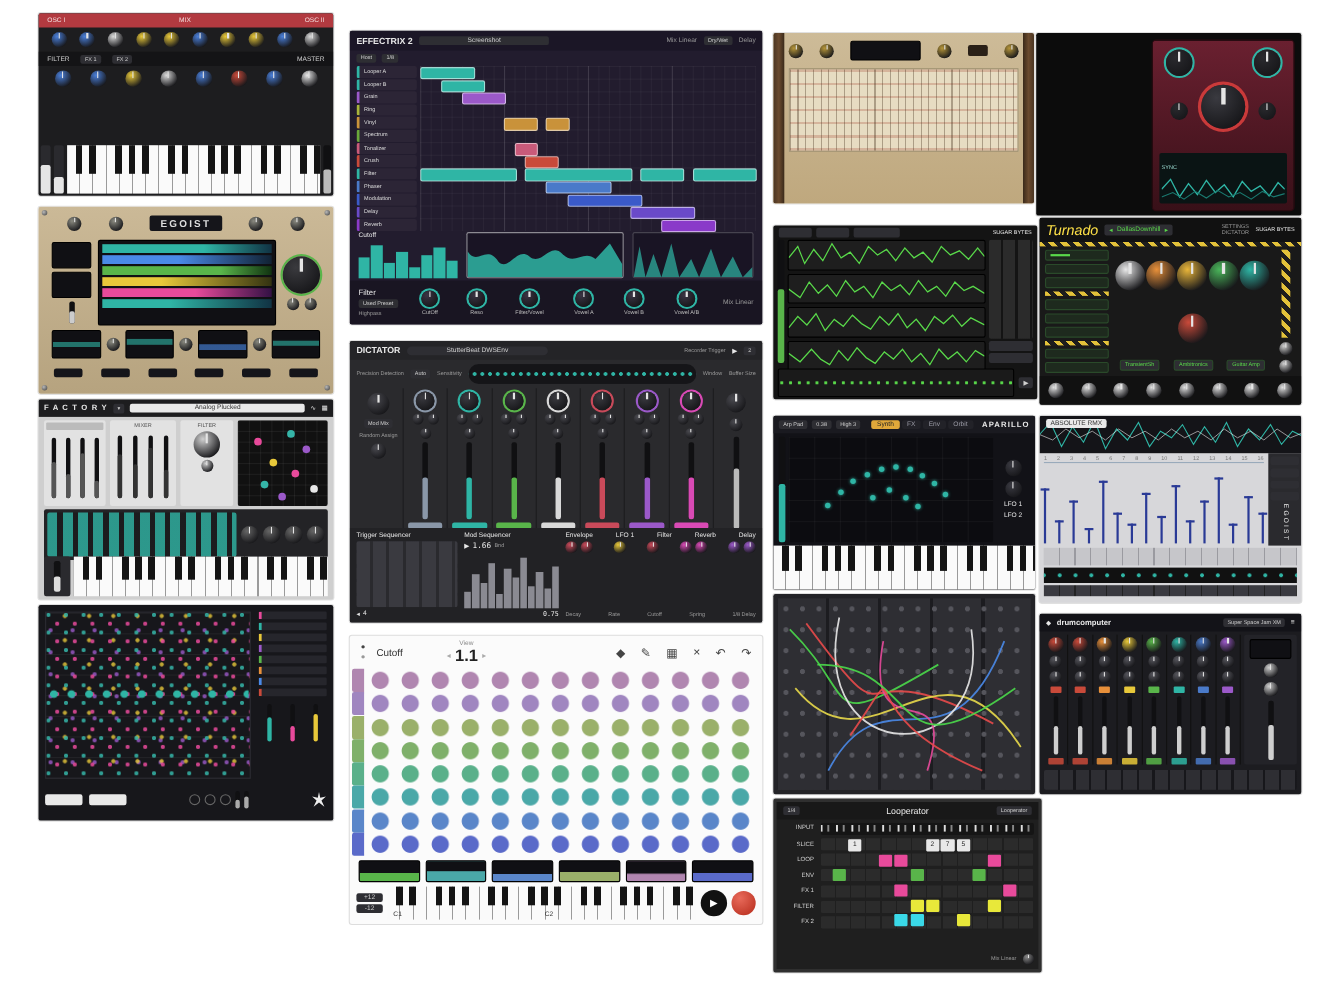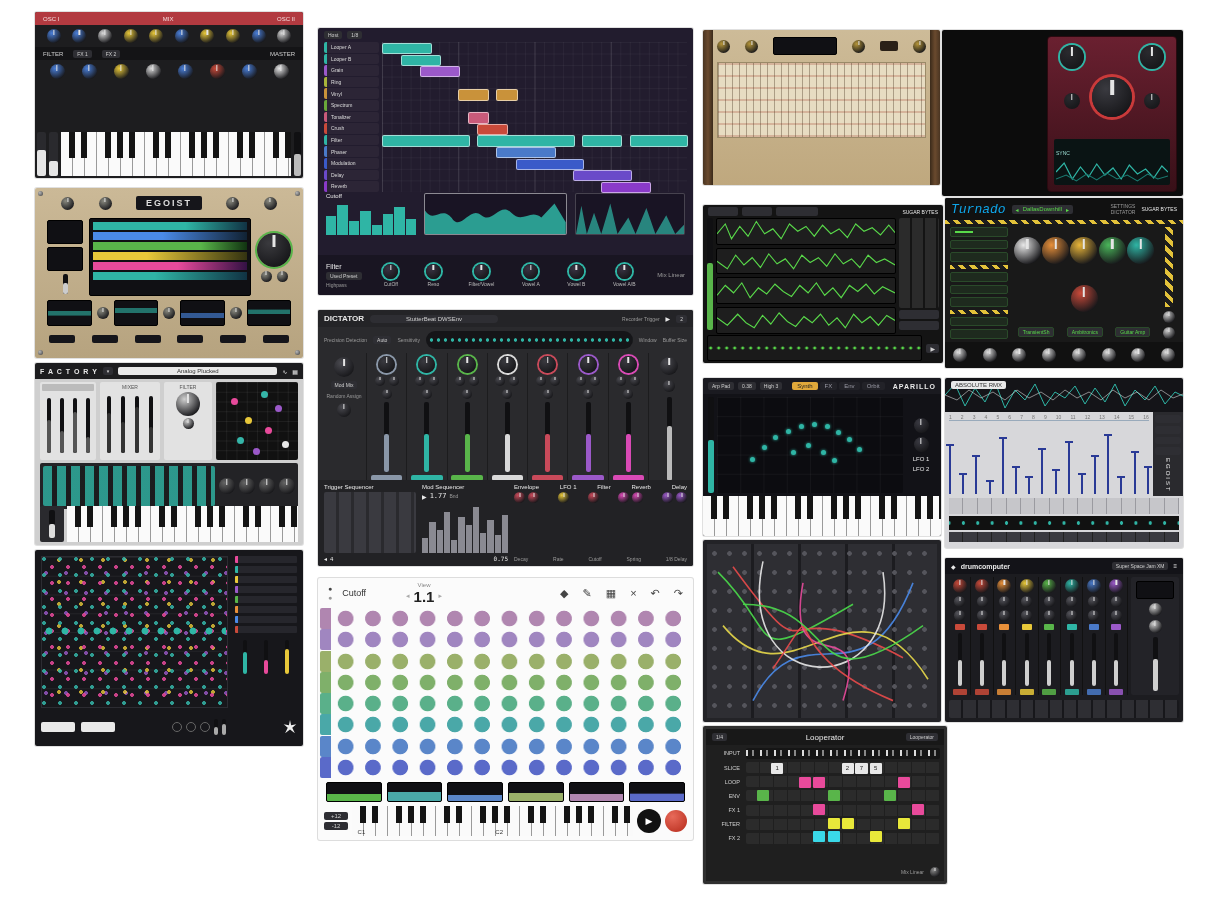--- a/index.html
+++ b/index.html
@@ -265,20 +265,27 @@
       <div style="width:8px;height:8px;border-radius:50%;border:1px solid #666"></div>
       <div style="width:8px;height:8px;border-radius:50%;border:1px solid #666"></div>
       <div class="vsl" style="height:16px;--cc:#aaa;--fh:50%"></div>
       <div class="vsl" style="height:16px;--cc:#aaa;--fh:70%"></div>
     </div>
     <div class="starlogo"></div>
   </div>
 </section>
 
 <section class="panel" id="p-effectrix">
+  <div class="flex" style="height:18px;gap:6px;padding:0 6px;background:#1b1626">
+    <span class="t8 wt" style="font-weight:bold">EFFECTRIX 2</span>
+    <span class="chip t6" style="width:110px;text-align:center">Screenshot</span>
+    <span class="t6 gt" style="margin-left:auto">Mix Linear</span>
+    <span class="chip t5">Dry/Wet</span>
+    <span class="t6 gt">Delay</span>
+  </div>
   <div class="flex" style="height:13px;gap:5px;padding:0 6px">
     <span class="chip t5">Host</span>
     <span class="chip t5">1/8</span>
   </div>
   <div style="position:relative;height:150px;margin:1px 6px">
     <div class="col" style="position:absolute;left:0;top:0;width:55px">
 
     <div class="fx-rowchip t5" style="--rc: #2fb5a5;">
           <span>Looper A</span>
         </div>
@@ -520,21 +527,21 @@
       <div style="flex:1;background:repeating-linear-gradient(90deg,#3a3a40 0 12px,#2a2a2e 12px 15px),repeating-linear-gradient(0deg,#3a3a40 0 10px,#2a2a2e 10px 13px);border-radius:2px"></div>
       <div class="flex" style="gap:3px">
         <span class="t6 wt">◂</span>
         <span class="t6 wt">4</span>
       </div>
     </div>
     <div class="col" style="width:86px;gap:2px">
       <span class="t6 wt">Mod Sequencer</span>
       <div class="flex" style="gap:3px">
         <span class="t6 wt">▶</span>
-        <span class="t7 wt" style="font-family:'DejaVu Sans Mono',monospace">1.77</span>
+        <span class="t7 wt" style="font-family:'DejaVu Sans Mono',monospace">1.66</span>
         <span class="t5 gt">Bnd</span>
       </div>
       <div class="bars" style="flex:1">
 
       <div style="background: rgb(138, 138, 146); height: 30%;"></div>
           <div style="background: rgb(138, 138, 146); height: 60%;"></div>
           <div style="background: rgb(138, 138, 146); height: 45%;"></div>
           <div style="background: rgb(138, 138, 146); height: 80%;"></div>
           <div style="background: rgb(138, 138, 146); height: 25%;"></div>
           <div style="background: rgb(138, 138, 146); height: 70%;"></div>
@@ -725,21 +732,21 @@
     </div>
   </div>
   <div class="flex" style="position:absolute;bottom:3px;left:4px;right:4px;height:24px;gap:4px">
     <div style="flex:1;height:100%;background:#1a1a1a;border:1px solid #000;border-radius:2px;background-image:radial-gradient(circle,#59d94a 1.2px,transparent 1.8px);background-size:8px 100%;background-position:center"></div>
     <span class="chip t6">▶</span>
   </div>
 </section>
 
 <section class="panel" id="p-turnado">
   <div class="flex" style="height:22px;gap:6px;padding:0 6px;background:#111">
-    <span style="font-size:13px;font-style:italic;color:#0ea5e9;font-family:Liberation Mono, monospace">Turnado</span>
+    <span style="font-size:13px;font-style:italic;color:#fde047;font-family:Liberation Sans, sans-serif">Turnado</span>
     <div class="flex chip" style="gap:4px">
       <span class="t6" style="color:#59d94a">◂</span>
       <span class="t6" style="color:#59d94a">DallasDownhill</span>
       <span class="t6" style="color:#59d94a">▸</span>
     </div>
     <div class="col" style="margin-left:auto;align-items:flex-end">
       <span class="t5 gt">SETTINGS</span>
       <span class="t5 gt">DICTATOR</span>
     </div>
     <span class="t5 wt">SUGAR BYTES</span>

